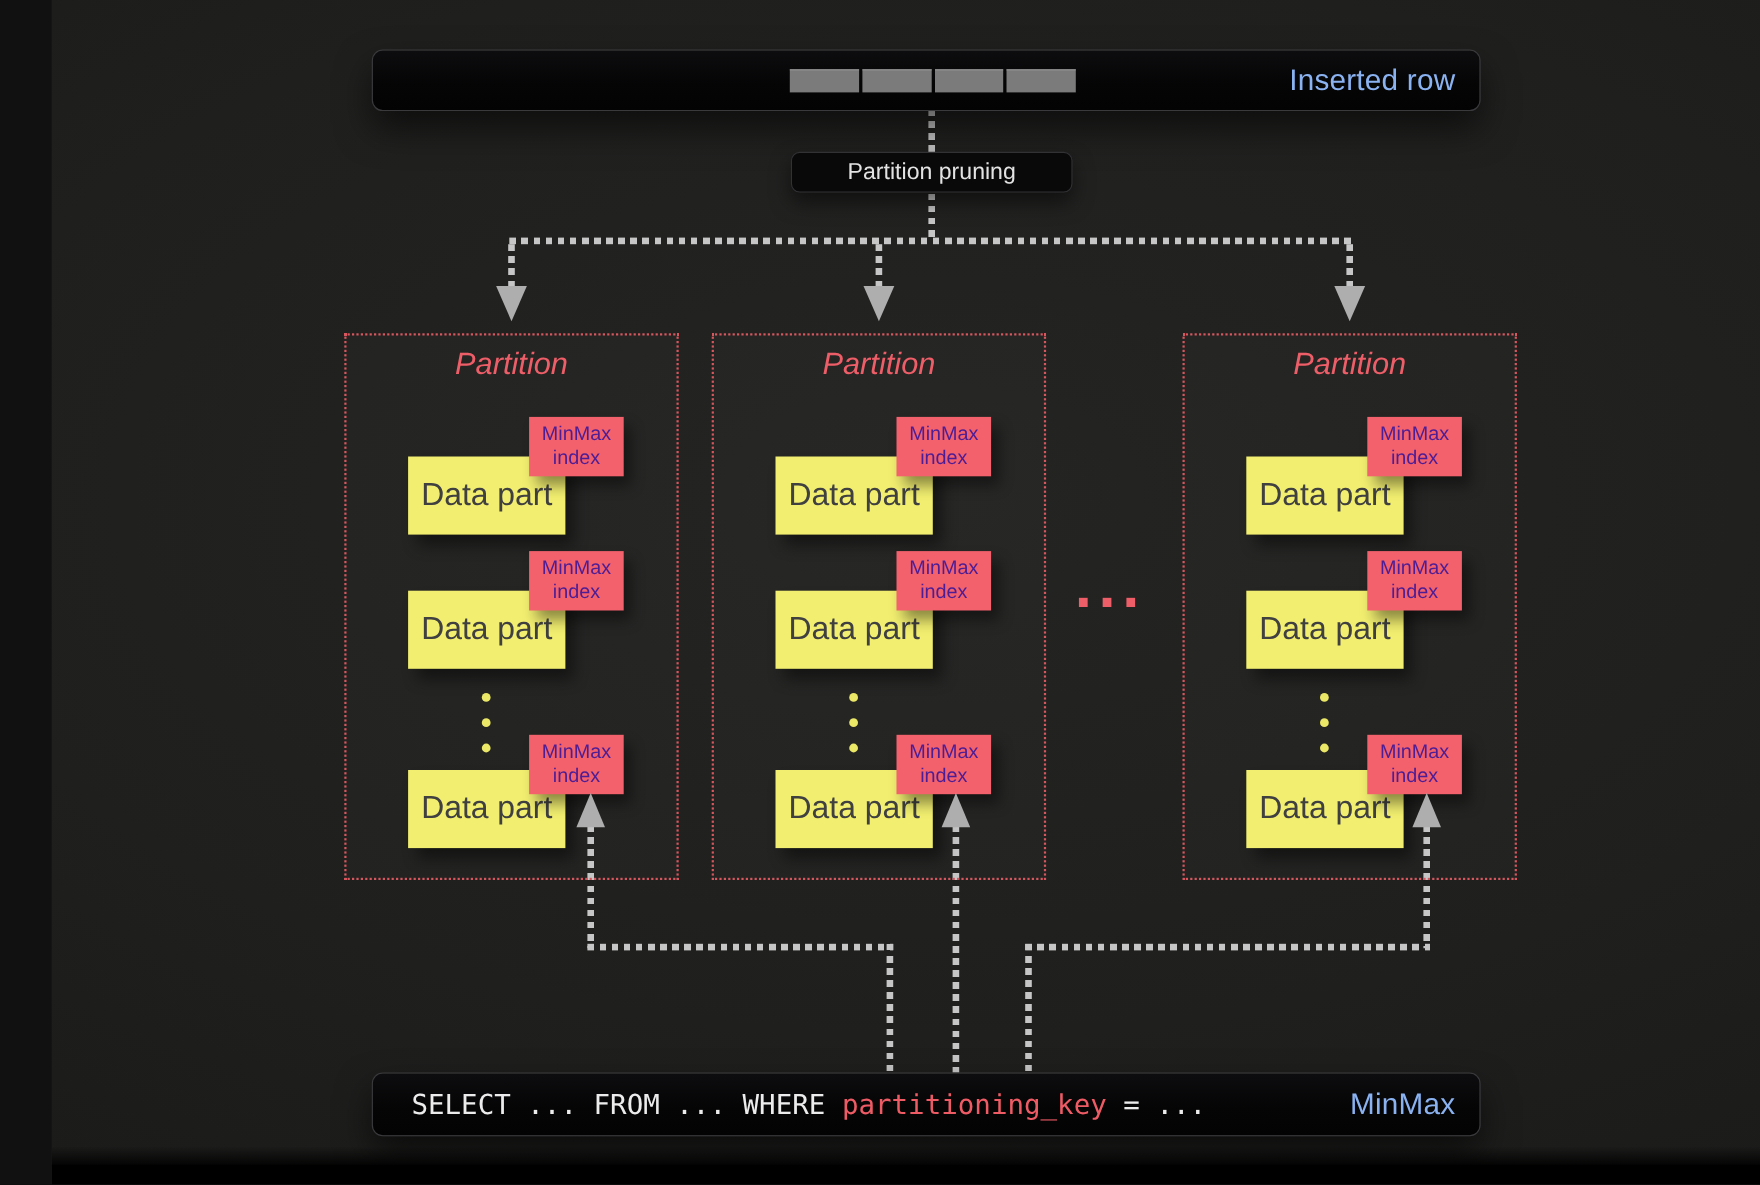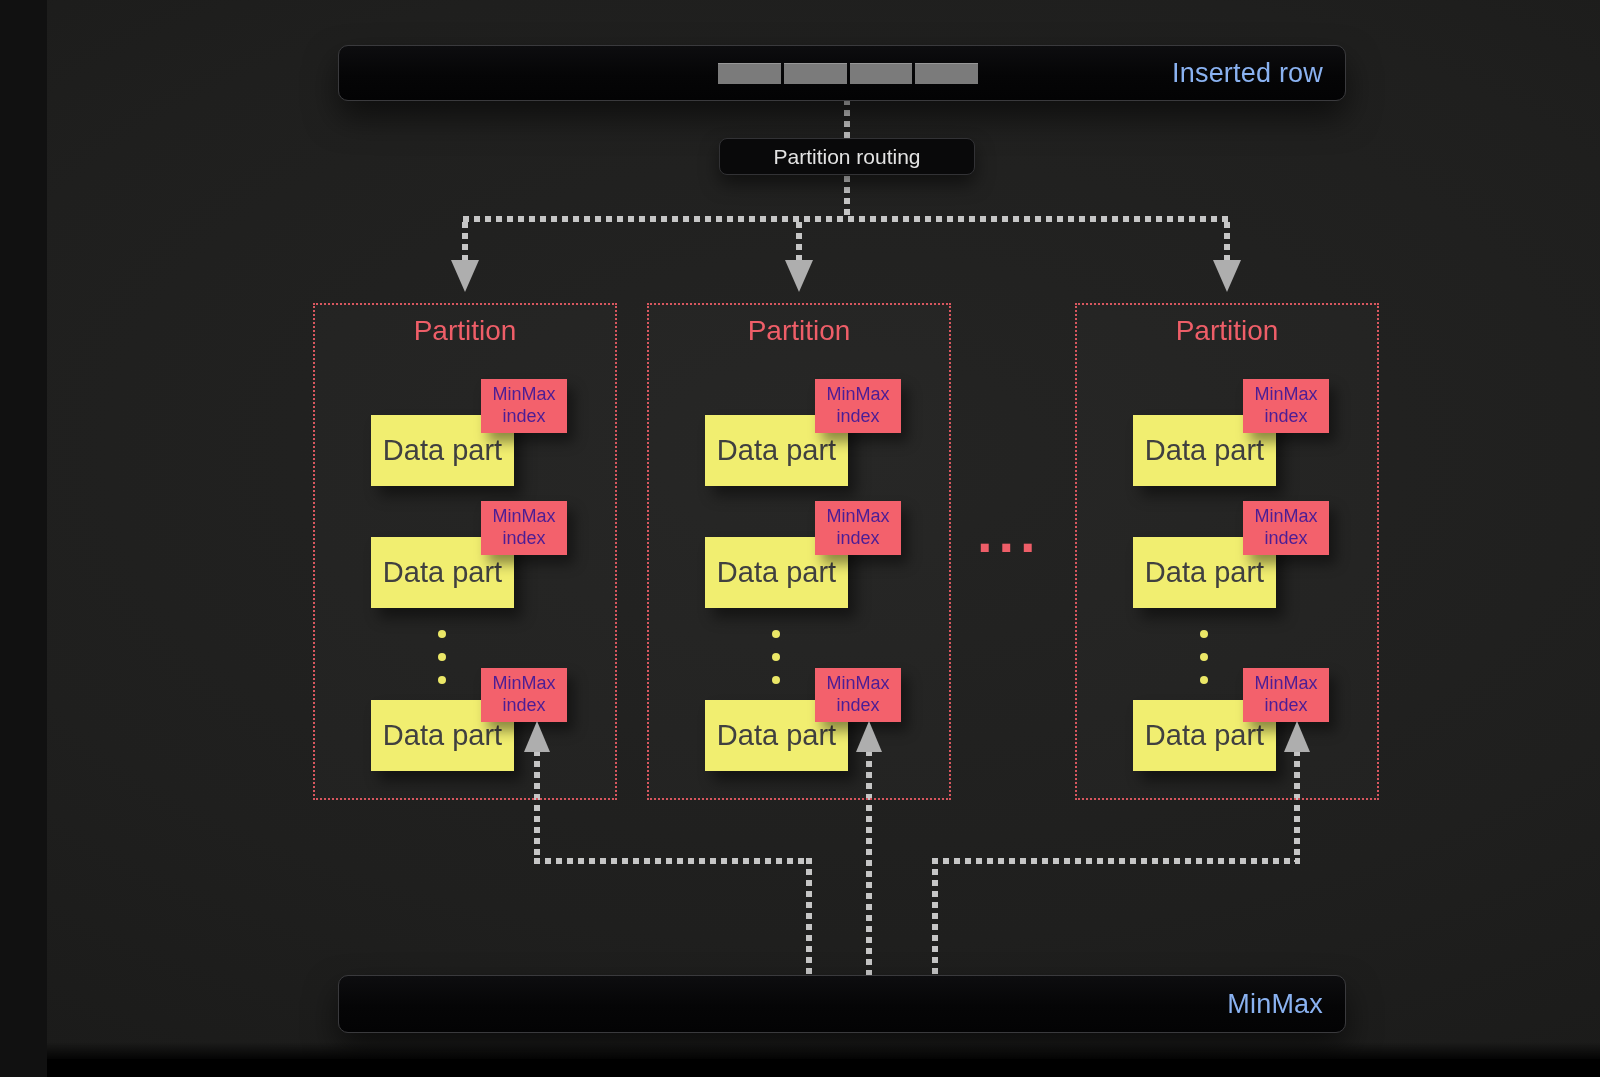--- a/index.html
+++ b/index.html
@@ -39,21 +39,21 @@
     border-left:14px solid transparent;border-right:14px solid transparent;border-top:32px solid #aeaeae;}
   .arrow-up{position:absolute;width:0;height:0;z-index:3;
     border-left:13px solid transparent;border-right:13px solid transparent;border-bottom:31px solid #aeaeae;}
   
   .partition{
     position:absolute;top:303px;width:304px;height:497px;box-sizing:border-box;
     border:2px dotted #d8575f;background:rgba(255,255,255,.015);z-index:2;
   }
   .partition-title{
     position:absolute;top:10px;left:0;width:100%;text-align:center;
-    color:#ee5e68;font-size:28px;
+    color:#ee5e68;font-size:28px;font-style:italic;
   }
   .minmax{
     position:absolute;left:166px;width:86px;height:54px;background:#f3616c;
     z-index:4;box-shadow:7px 9px 12px rgba(0,0,0,.42);
     display:flex;align-items:center;justify-content:center;text-align:center;
     color:#4c1d95;font-size:18px;line-height:1.2;padding:2px;box-sizing:border-box;
   }
   .datapart{
     position:absolute;left:56px;width:143px;height:71px;background:#f1ee70;
     z-index:3;box-shadow:8px 10px 13px rgba(0,0,0,.45);
@@ -108,21 +108,21 @@
   <div class="bar" style="top:45px;">
     <div class="segments">
       <div class="seg"></div>
       <div class="seg"></div>
       <div class="seg"></div>
       <div class="seg"></div>
     </div>
     <div class="bar-label">Inserted row</div>
   </div>
 
-  <div class="pill" style="left:672px;top:138px;width:256px;">Partition routing</div>
+  <div class="pill" style="left:672px;top:138px;width:256px;">Partition pruning</div>
 
   <div class="partition" style="left:266px;">
     <div class="partition-title">Partition</div>
     <div class="minmax" style="top:74px;">MinMax index</div>
     <div class="datapart" style="top:110px;">Data part</div>
     <div class="minmax" style="top:196px;">MinMax index</div>
     <div class="datapart" style="top:232px;">Data part</div>
     <div class="ydot" style="top:325px;"></div>
     <div class="ydot" style="top:348px;"></div>
     <div class="ydot" style="top:371px;"></div>
@@ -153,18 +153,19 @@
     <div class="datapart" style="top:232px;">Data part</div>
     <div class="ydot" style="top:325px;"></div>
     <div class="ydot" style="top:348px;"></div>
     <div class="ydot" style="top:371px;"></div>
     <div class="minmax" style="top:363px;">MinMax index</div>
     <div class="datapart" style="top:395px;">Data part</div>
   </div>
 
 
   <div class="bar" style="top:975px;height:58px;">
+    <div class="sql"><span>SELECT ... FROM ... WHERE </span><span class="key">partitioning_key</span><span> = ...</span></div>
     <div class="bar-label">MinMax</div>
   </div>
 
   <div class="bottom-fade"></div>
   <div class="bottom-strip"></div>
 </div>
 
 </body></html>

